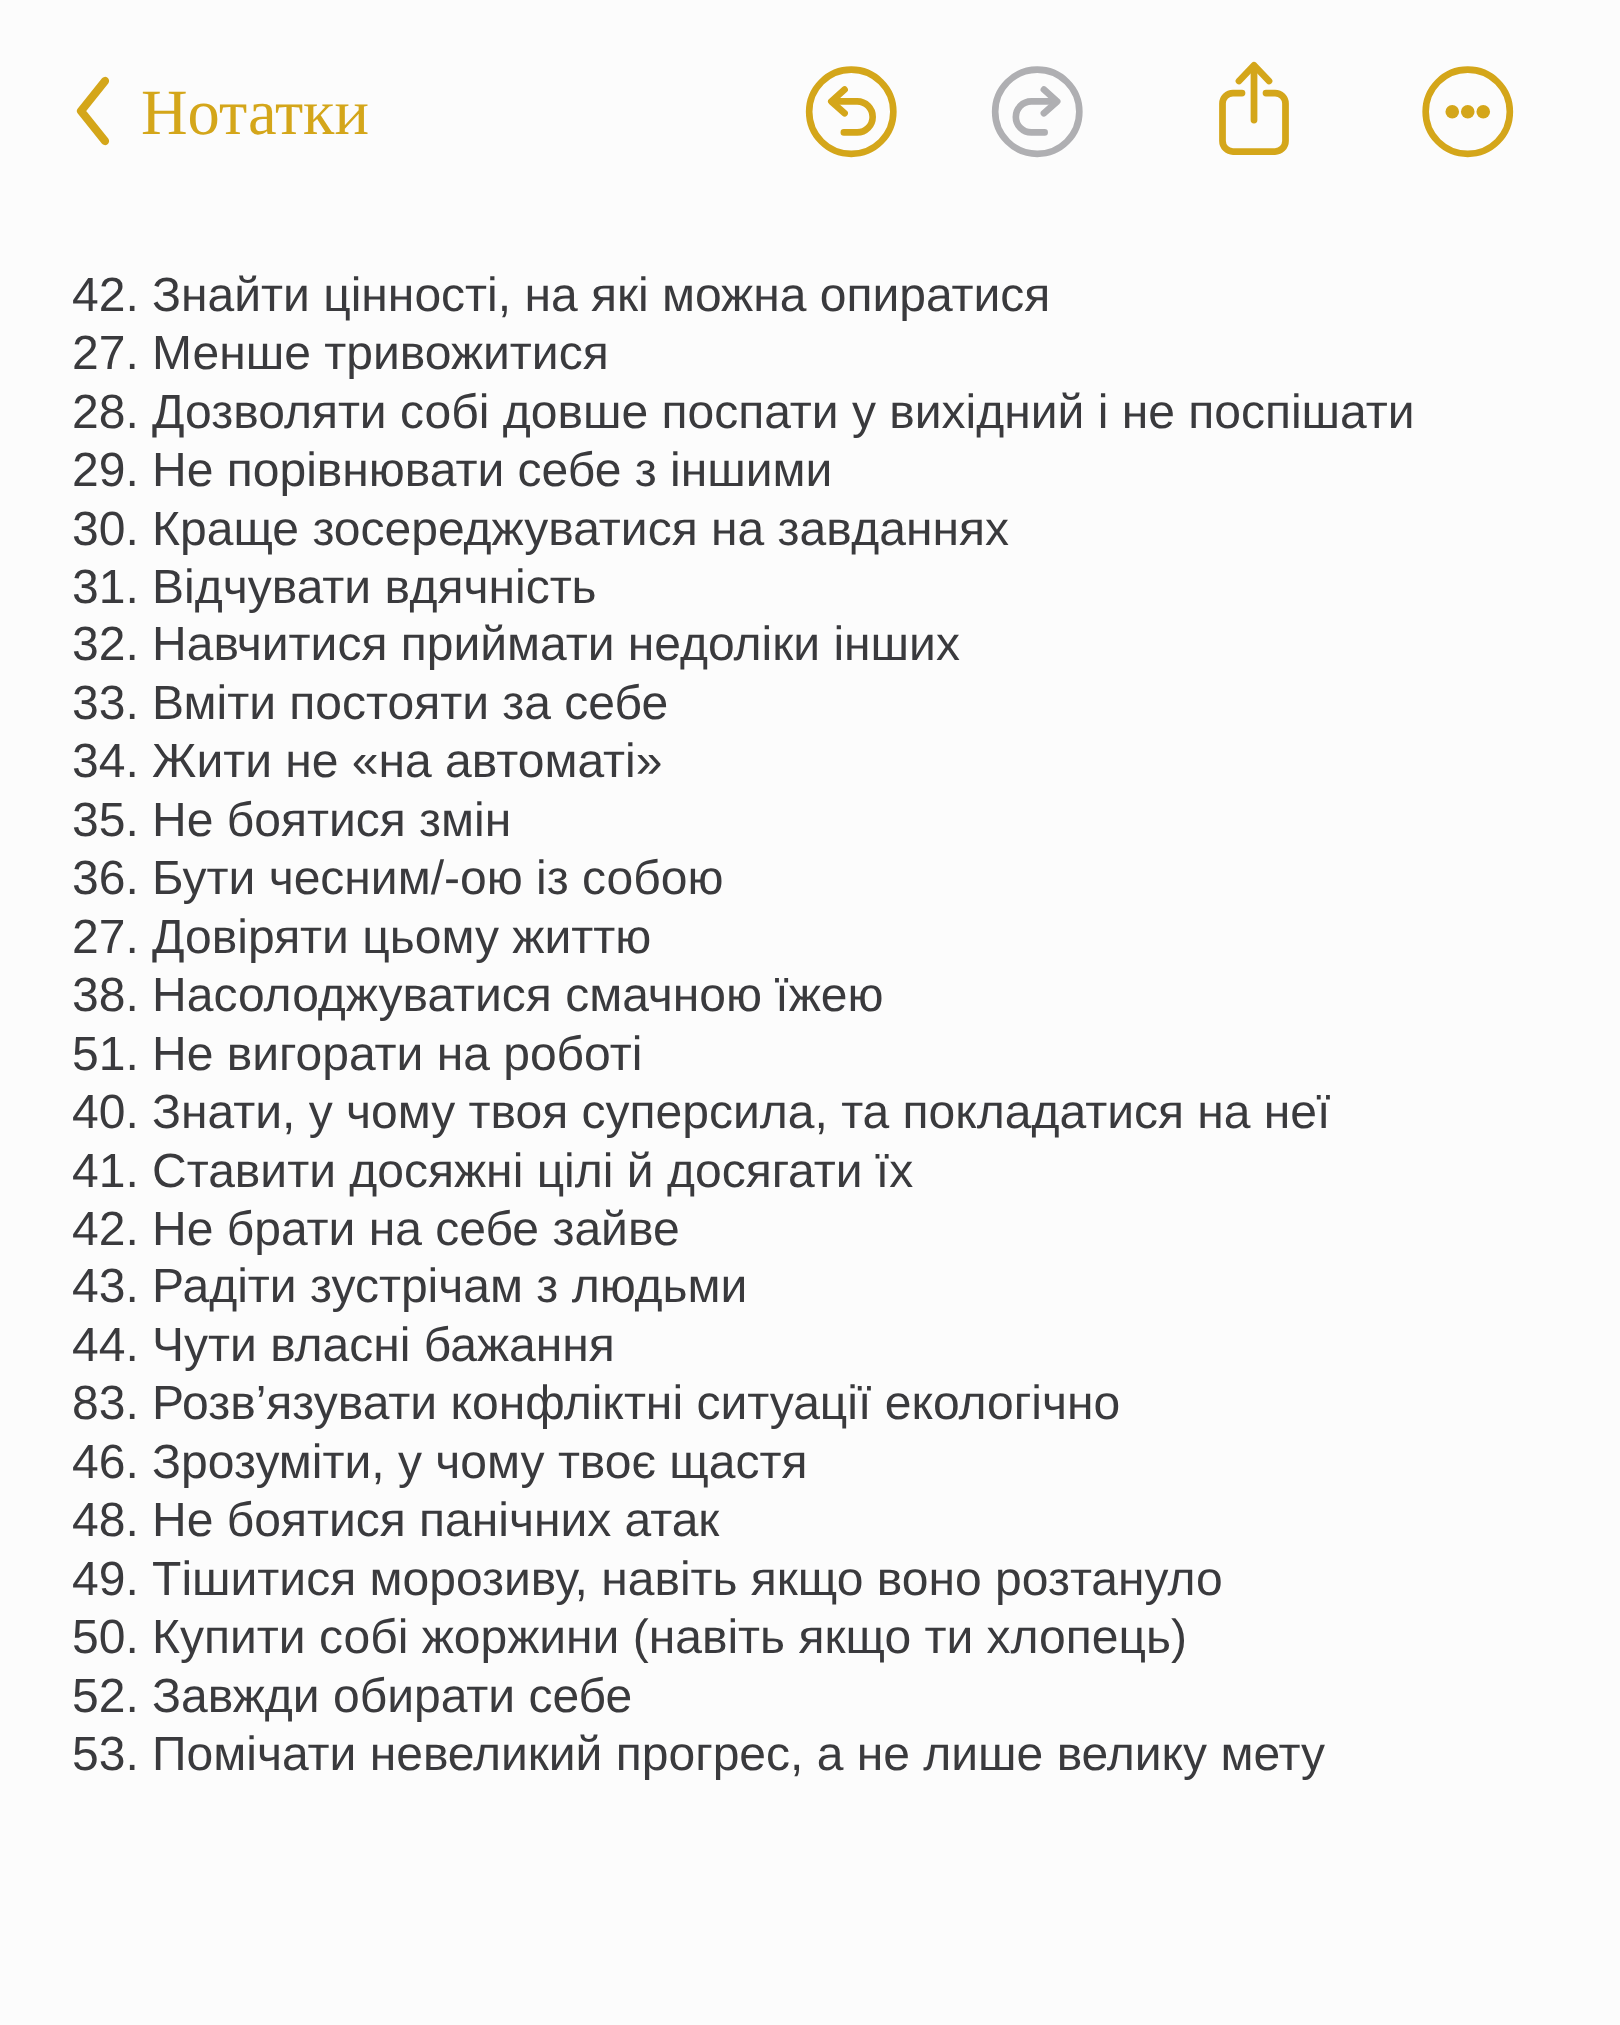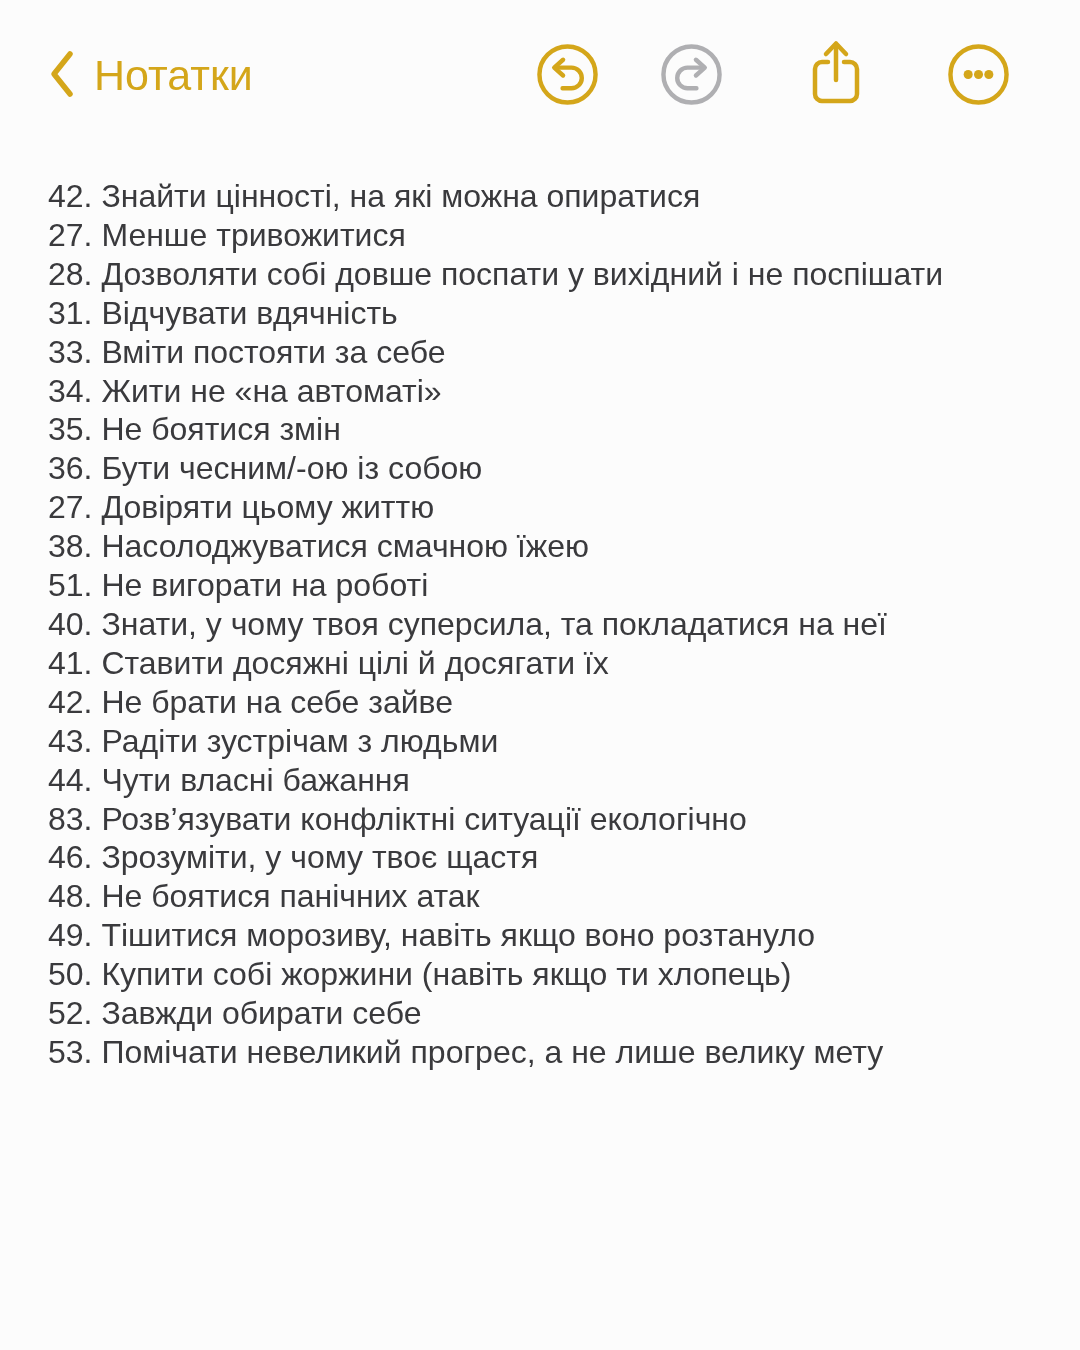--- a/index.html
+++ b/index.html
@@ -12,21 +12,21 @@
   html,body{width:1080px;height:1350px;overflow:hidden;}
   body{
     background:var(--bg);
     font-family:"Liberation Sans","DejaVu Sans",sans-serif;
     color:var(--text);
     position:relative;
   }
   .header{
     position:absolute;
     top:0;left:0;
-    width:1008px;height:150px;
+    width:1008px;height:150px;font-family:Liberation Serif, serif;
   }
   .back-button{
     position:absolute;
     left:46px;top:46px;
     display:flex;
     align-items:center;
     gap:18px;
     height:56px;
     cursor:pointer;
   }
@@ -61,21 +61,24 @@
   }
 </style>
 </head>
 <body>
 
 <div class="note-body">
 
 <div class="note-line">42. Знайти цінності, на які можна опиратися</div>
     <div class="note-line">27. Менше тривожитися</div>
     <div class="note-line">28. Дозволяти собі довше поспати у вихідний і не поспішати</div>
+    <div class="note-line">29. Не порівнювати себе з іншими</div>
+    <div class="note-line">30. Краще зосереджуватися на завданнях</div>
     <div class="note-line">31. Відчувати вдячність</div>
+    <div class="note-line">32. Навчитися приймати недоліки інших</div>
     <div class="note-line">33. Вміти постояти за себе</div>
     <div class="note-line">34. Жити не «на автоматі»</div>
     <div class="note-line">35. Не боятися змін</div>
     <div class="note-line">36. Бути чесним/-ою із собою</div>
     <div class="note-line">27. Довіряти цьому життю</div>
     <div class="note-line">38. Насолоджуватися смачною їжею</div>
     <div class="note-line">51. Не вигорати на роботі</div>
     <div class="note-line">40. Знати, у чому твоя суперсила, та покладатися на неї</div>
     <div class="note-line">41. Ставити досяжні цілі й досягати їх</div>
     <div class="note-line">42. Не брати на себе зайве</div>

